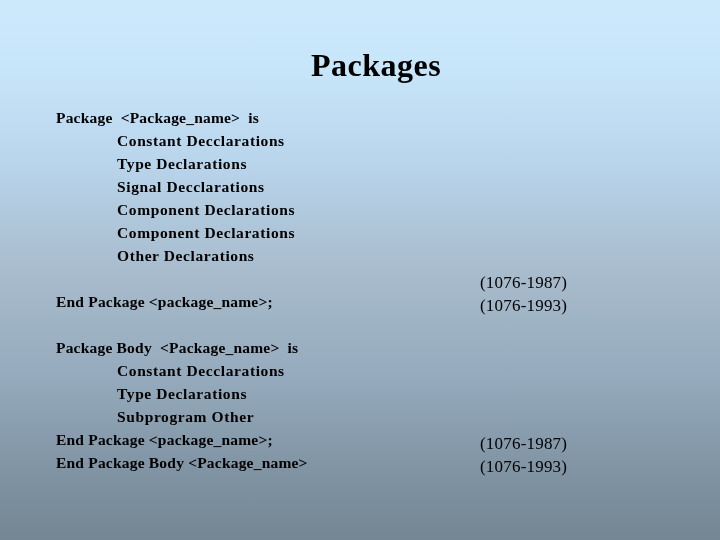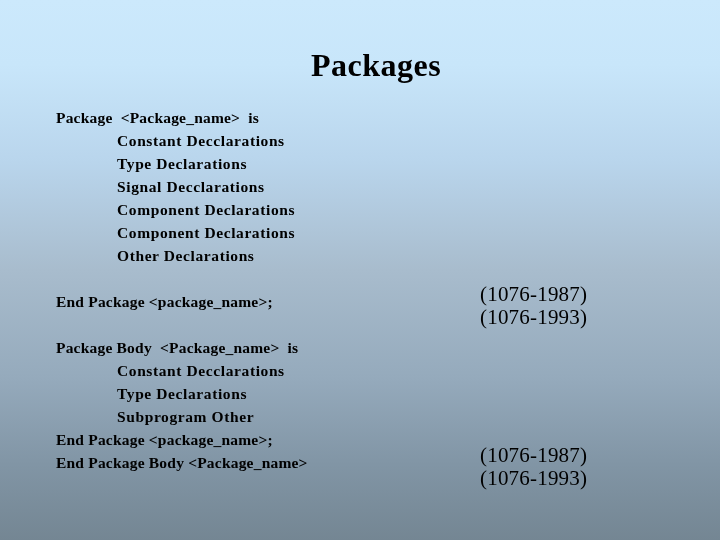--- a/index.html
+++ b/index.html
@@ -70,24 +70,24 @@
     letter-spacing: 0.2px;
   }
   .lvl1 .txt {
     margin-left: 73px;
     font-weight: bold;
     letter-spacing: 0.6px;
   }
   .std-ref {
     position: absolute;
     left: 436px;
-    top: 16px;
+    top: 4px;
     font-weight: normal;
     letter-spacing: 0.2px;
-    font-size: 21px;
+    font-size: 17px;
     color: #000000;
     white-space: pre;
   }
 </style>
 </head>
 <body>
 
 <div id="slide">
 
   <div id="slide-title">Packages</div>

